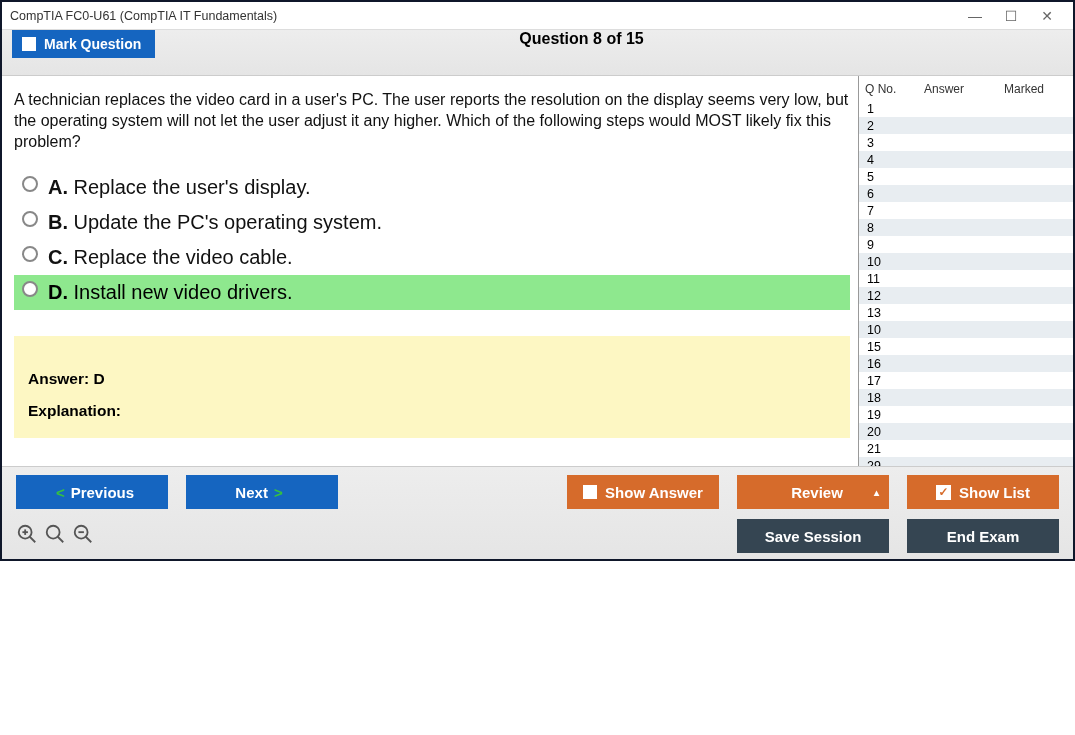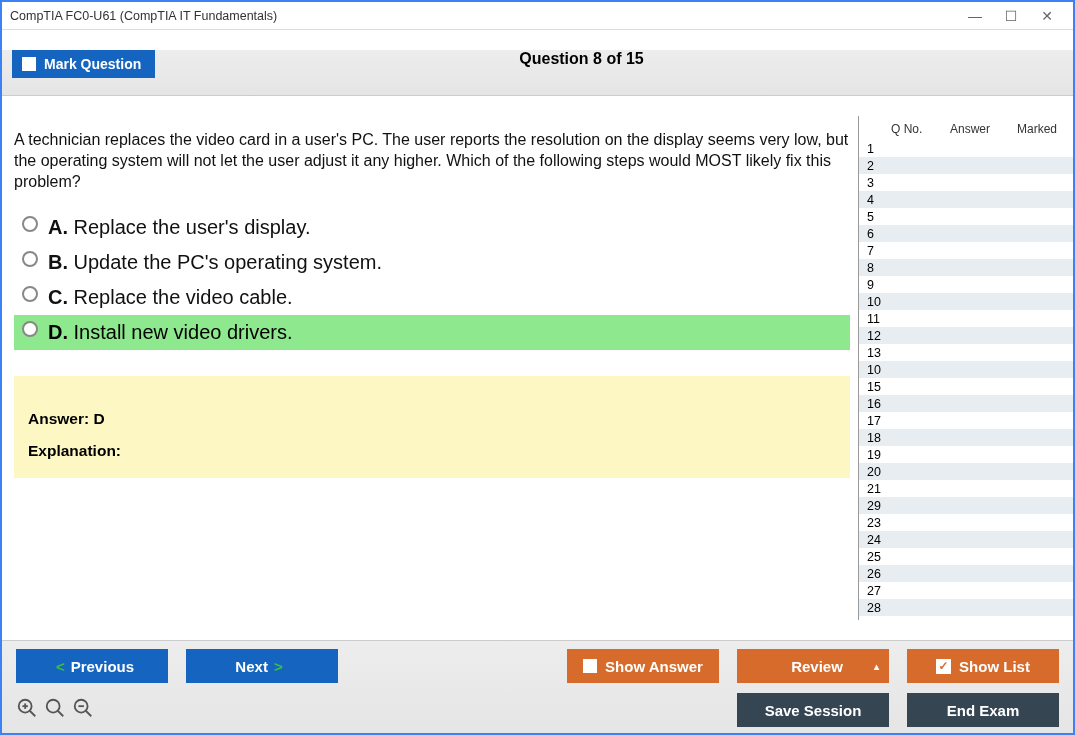--- a/index.html
+++ b/index.html
@@ -4,27 +4,26 @@
 <style>
 * { box-sizing: border-box; margin: 0; padding: 0; }
 body {
   font-family: Arial, Helvetica, sans-serif;
   background: #fff;
   width: 1075px;
   height: 735px;
   overflow: hidden;
 }
 .window {
-  border: 2px solid #3b82f6;
+  border: 2px solid #0f172a;
   width: 1075px;
-  height: 735px;
+  height: 561px;
   display: flex;
   flex-direction: column;
   background: #fff;
-  gap: 20px;
 }
 .titlebar {
   height: 28px;
   background: #fff;
   display: flex;
   align-items: center;
   padding: 0 8px;
   font-size: 12.5px;
   color: #333;
   border-bottom: 1px solid #ddd;
@@ -120,21 +119,21 @@
   display: flex;
   flex-direction: column;
   font-size: 12.5px;
 }
 .side-head {
   display: flex;
   padding: 6px 4px 4px 6px;
   color: #333;
   font-size: 12px;
 }
-.side-head span:nth-child(1){ width:44px;margin-left:26px; }
+.side-head span:nth-child(1){ width:44px; }
 .side-head span:nth-child(2){ width:70px; text-align:center; }
 .side-head span:nth-child(3){ flex:1; text-align:center; }
 .side-list {
   flex: 1;
   overflow-y: scroll;
 }
 .side-row {
   height: 17px;
   display:flex;
   align-items:center;

